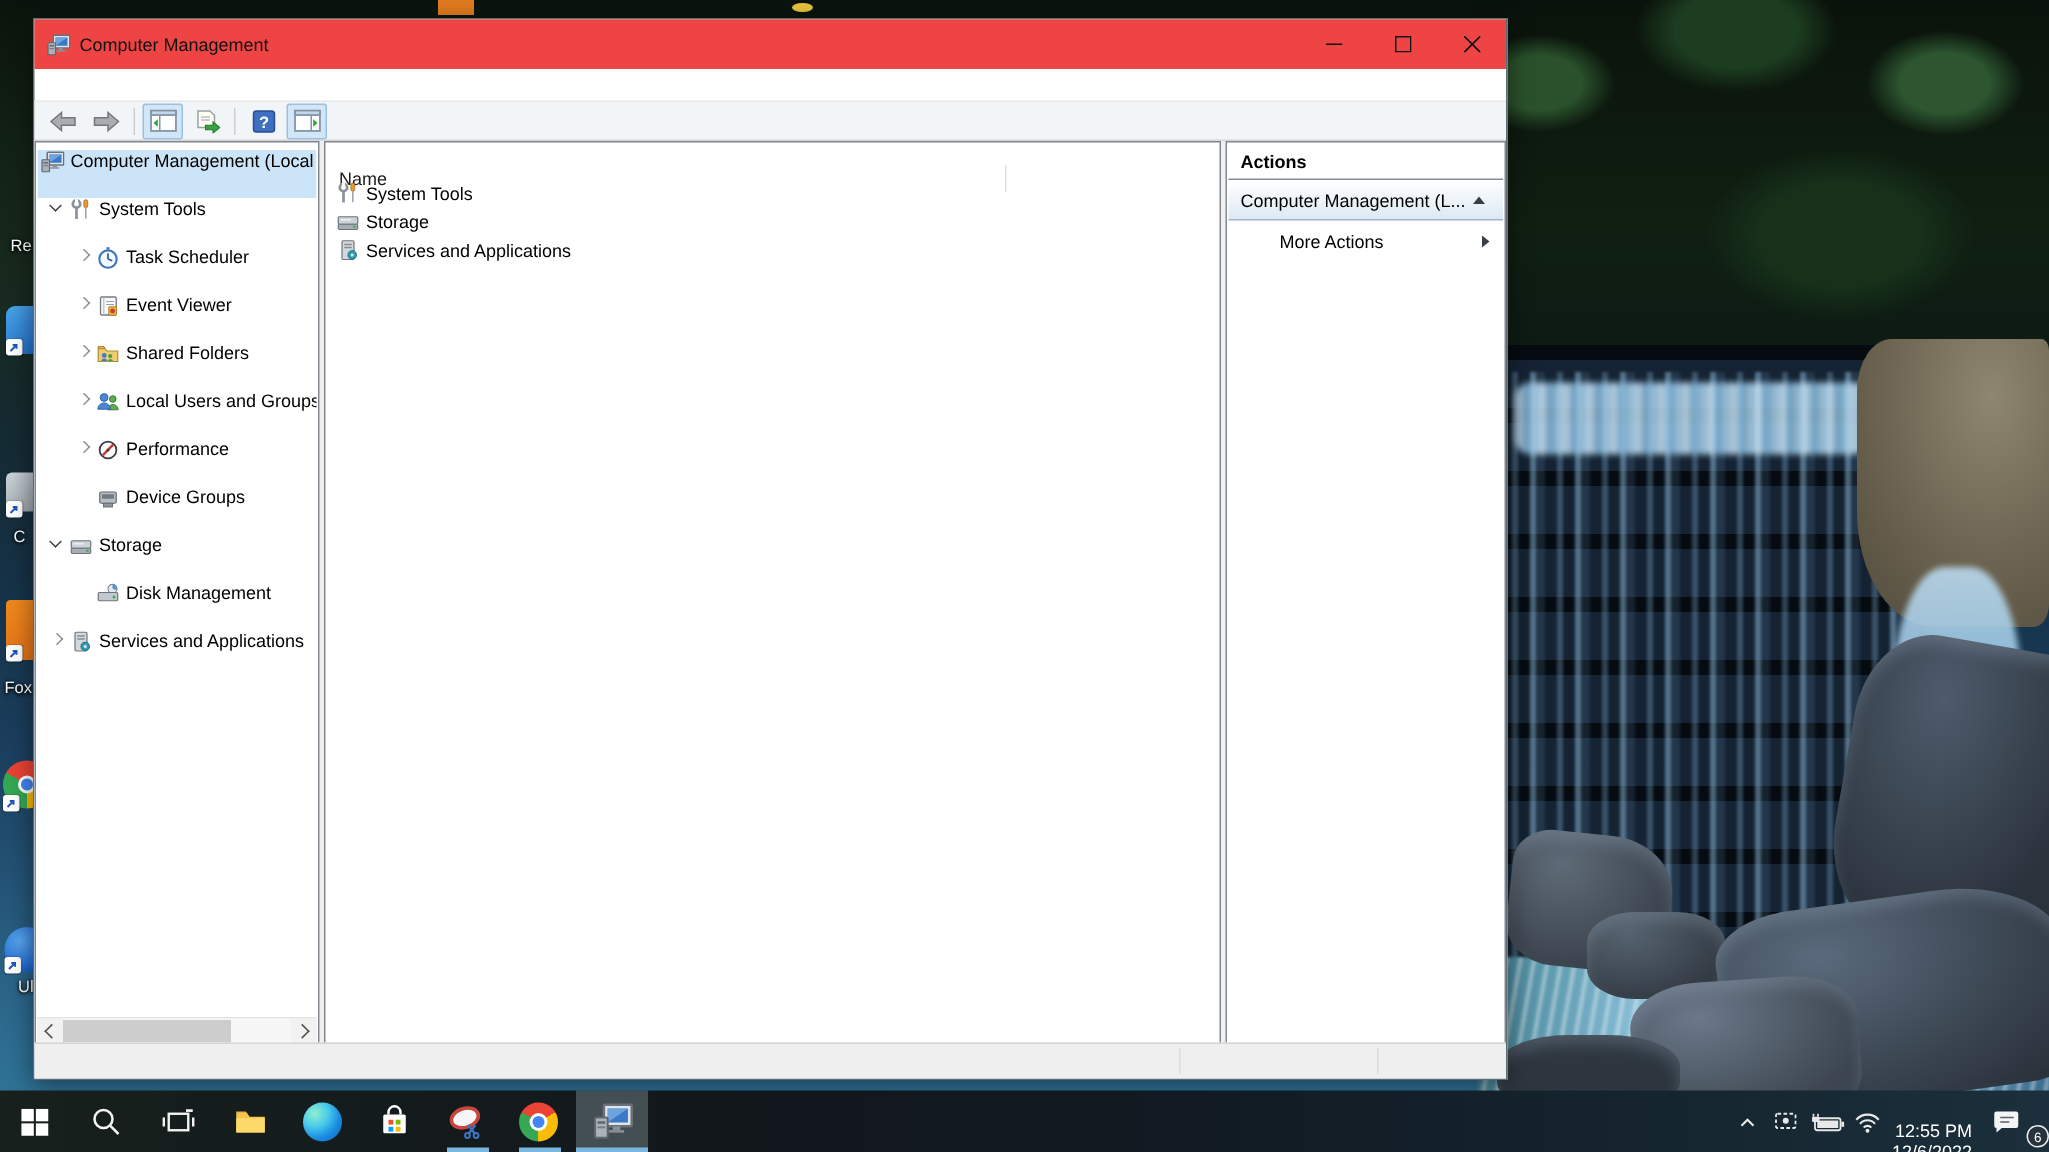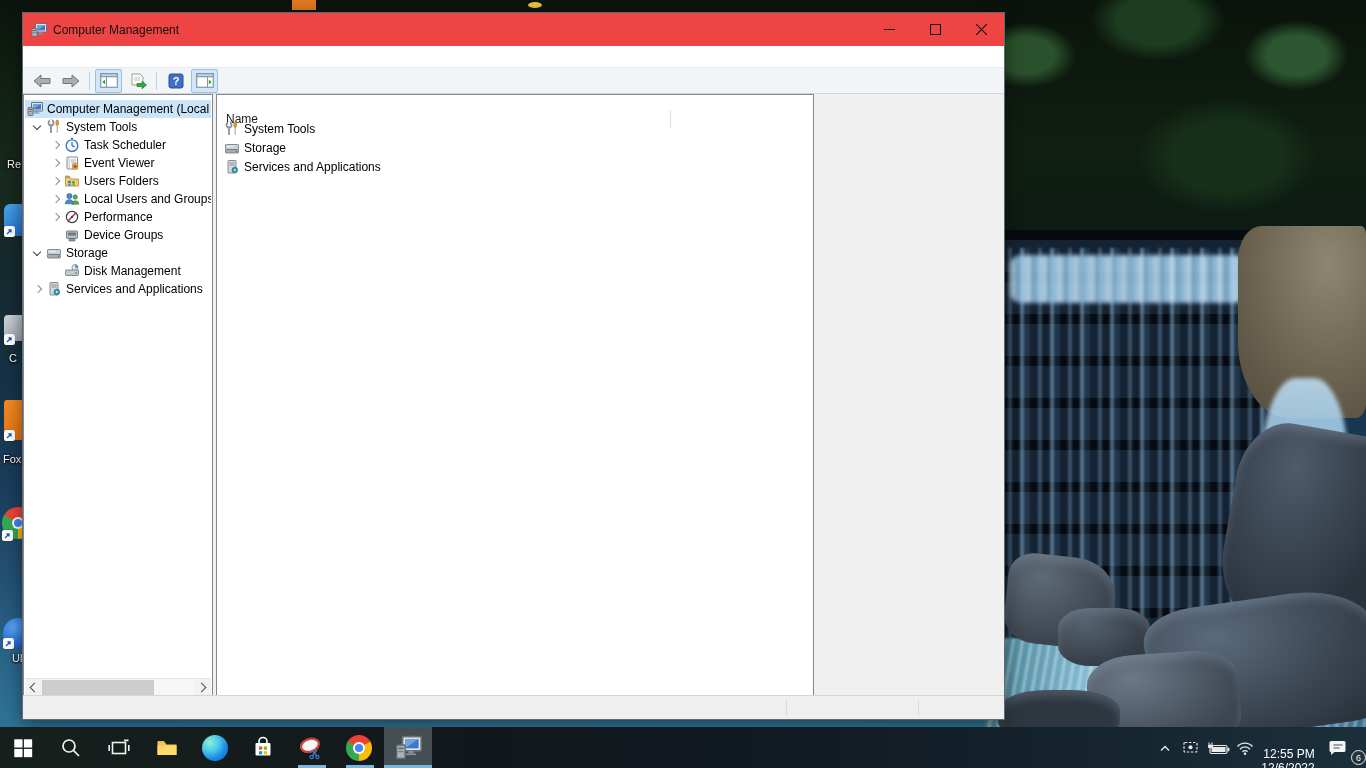--- a/index.html
+++ b/index.html
@@ -85,21 +85,21 @@
   .tsep{width:1px;height:18px;background:#c9ced3;margin:0 4px;}
 
   .content{position:absolute;left:0;top:81px;width:981px;height:604px;background:#f0f0f0;}
   .pane{position:absolute;top:0;height:604px;background:#fff;border:1px solid #828790;box-sizing:border-box;}
   .tree-pane{left:0;width:190px;}
   .list-pane{left:193px;width:598px;}
   .actions-pane{left:794px;width:187px;}
 
   
   .tree-rows{position:absolute;inset:1px 1px 18px 1px;overflow:hidden;padding-top:4px;}
-  .tree-row{height:18px;display:flex;align-items:center;white-space:nowrap;}
+  .tree-row{height:32px;display:flex;align-items:flex-start;white-space:nowrap;}
   .tree-row.sel{background:#cce4f7;}
   .tree-row .exp{width:12px;height:12px;flex:0 0 12px;position:relative;margin-right:2px;}
   .tree-row.d0{padding-left:2px;}
   .tree-row.d1{padding-left:7px;}
   .tree-row.d2{padding-left:25px;}
   .chev{position:absolute;left:3px;top:3px;width:5px;height:5px;border:solid #8a8f96;border-width:1.4px 1.4px 0 0;}
   .chev.right{transform:rotate(45deg);}
   .chev.down{transform:rotate(135deg);border-color:#3c4043;left:2px;top:2px;}
   .i16{width:16px;height:16px;flex:0 0 16px;}
   .tlabel{margin-left:4px;}
@@ -411,21 +411,21 @@
               </svg>
             <span class="tlabel">Event Viewer</span>
           </div>
           <div class="tree-row d2">
             <span class="exp">
                 <span class="chev right"></span>
               </span>
             <svg class="i16">
                 <use href="#ic-sharedfolder"></use>
               </svg>
-            <span class="tlabel">Users Folders</span>
+            <span class="tlabel">Shared Folders</span>
           </div>
           <div class="tree-row d2">
             <span class="exp">
                 <span class="chev right"></span>
               </span>
             <svg class="i16">
                 <use href="#ic-users"></use>
               </svg>
             <span class="tlabel">Local Users and Groups</span>
           </div>
@@ -504,20 +504,31 @@
           </div>
           <div class="list-row">
             <svg class="i16">
                 <use href="#ic-services"></use>
               </svg>
             <span class="llabel">Services and Applications</span>
           </div>
         </div>
       </div>
 
+      <div class="pane actions-pane">
+        <div class="actions-title">Actions</div>
+        <div class="actions-section">
+          <span>Computer Management (L...</span>
+          <span class="tri-up"></span>
+        </div>
+        <div class="actions-more">
+          <span>More Actions</span>
+          <span class="tri-right"></span>
+        </div>
+      </div>
     </div>
 
     <div class="statusbar">
       <div class="ssep" style="left:763px"></div>
       <div class="ssep" style="left:895px"></div>
     </div>
   </div>
 
   <div class="taskbar">
     <div class="tb-btn" style="left:0">

